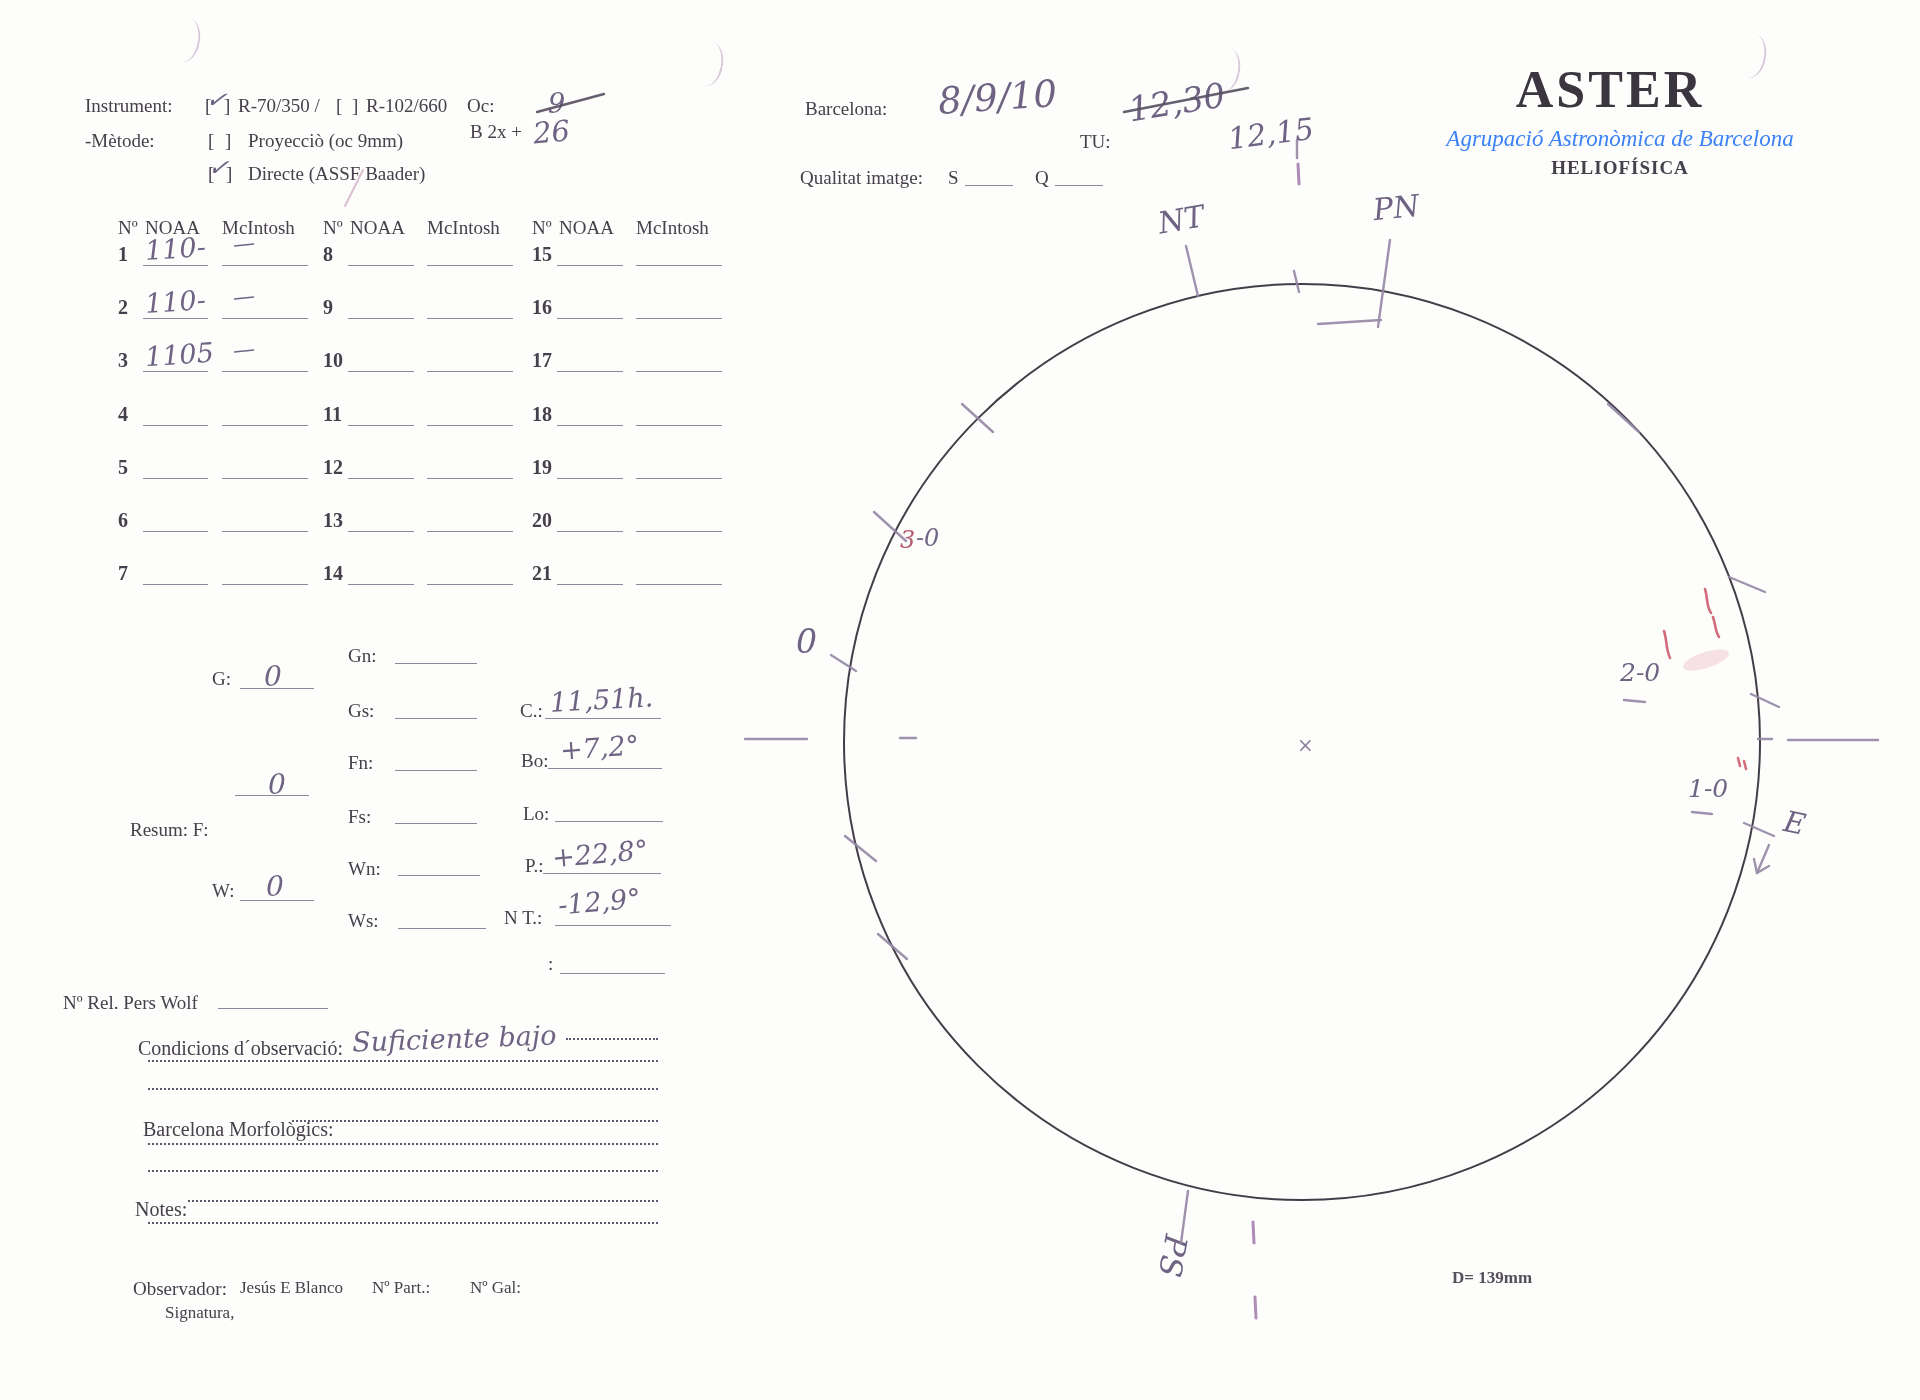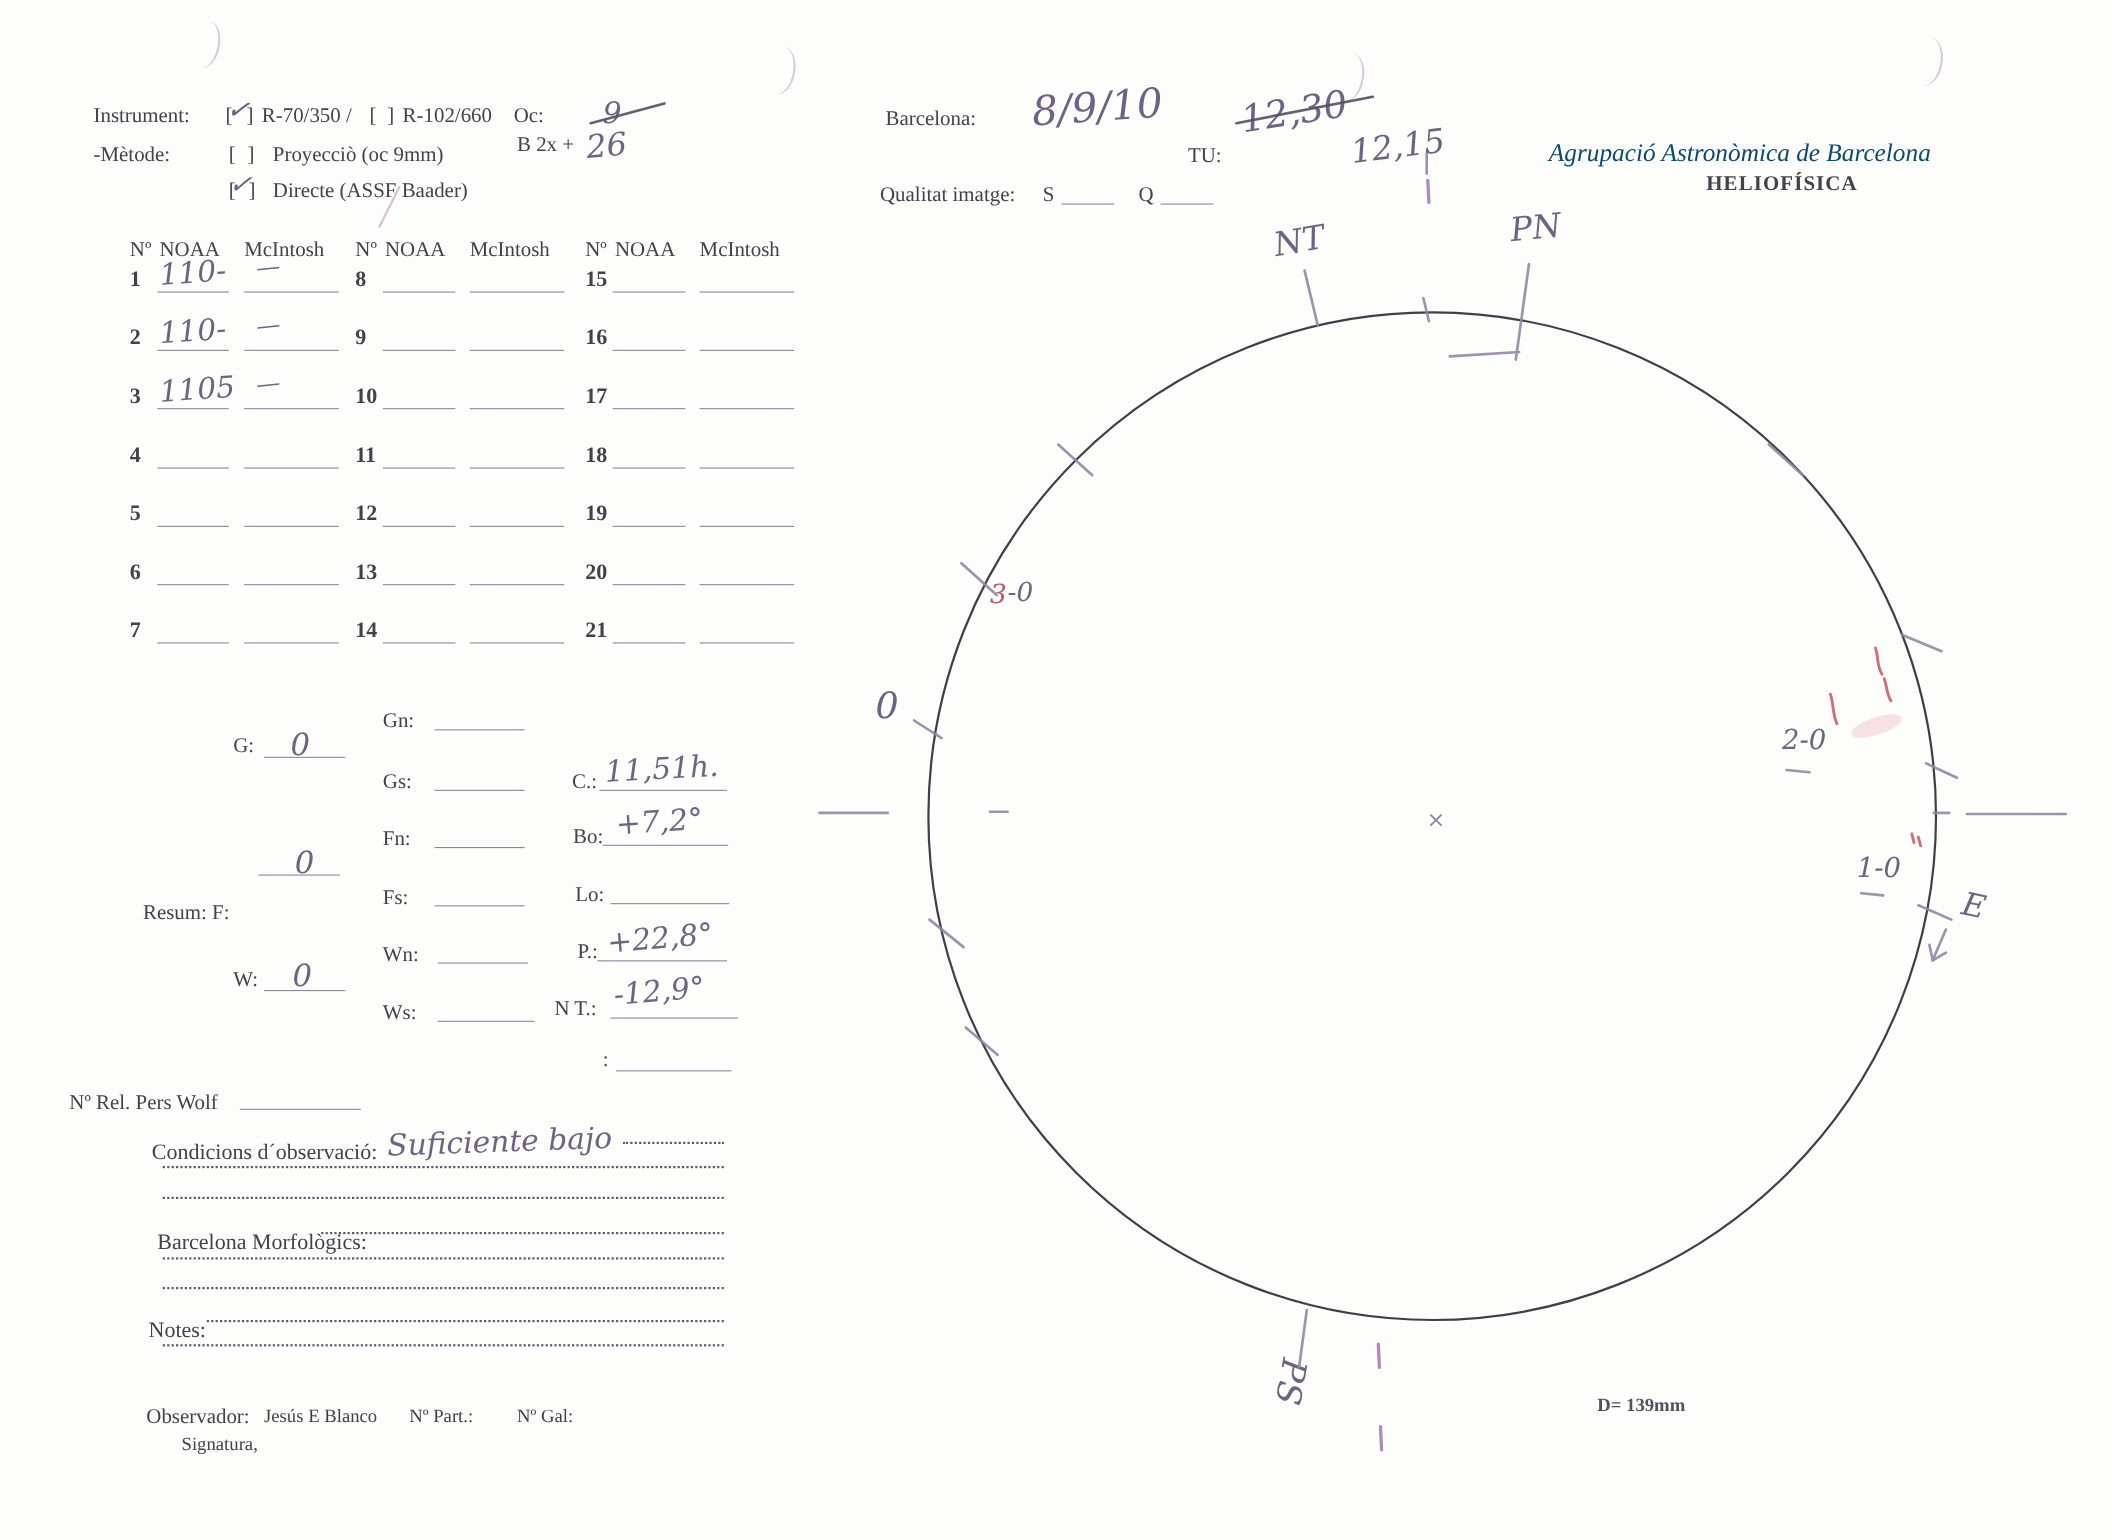--- a/index.html
+++ b/index.html
@@ -10,22 +10,22 @@
   .hw{position:absolute;font-family:"DejaVu Serif",serif;font-style:italic;color:#6f6383;white-space:nowrap;}
   .line{position:absolute;border-bottom:1.6px solid #90879e;}
   .dots{position:absolute;border-bottom:2.4px dotted #5f5870;}
   .curl{position:absolute;width:26px;height:44px;border:none;border-right:2px solid #cdbcd4;
         border-radius:50%;transform:rotate(10deg);opacity:.8;}
   .sun{position:absolute;left:843px;top:283px;width:914px;height:914px;border:2.5px solid #433d49;
        border-radius:50%;}
   svg.marks{position:absolute;left:0;top:0;pointer-events:none;}
   .aster-title{position:absolute;left:1500px;top:60px;width:220px;text-align:center;
        font-size:52px;font-weight:bold;letter-spacing:3px;color:#3b3540;}
-  .aster-sub{position:absolute;left:1408px;top:126px;width:424px;
-       font-style:italic;font-size:23px;color:#0c4a6e;}
+  .aster-sub{position:absolute;left:1408px;top:126px;width:424px;text-align:center;
+       font-style:italic;font-size:23px;color:#3b82f6;}
   .aster-helio{position:absolute;left:1408px;top:157px;width:424px;text-align:center;
        font-weight:bold;font-size:19px;letter-spacing:1px;color:#46404c;}
 </style>
 </head>
 <body>
 
 <div class="page">
 
   <div class="curl" style="left:172px;top:18px;"></div>
   <div class="curl" style="left:695px;top:42px;"></div>
@@ -60,20 +60,21 @@
   <div class="pr" style="left:1080px;top:98px;margin-top:33px;">TU:</div>
   <div class="hw" style="left:1128px;top:82px;font-size:34px;transform:rotate(-9deg);">12,30</div>
   <div class="hw" style="left:1228px;top:116px;font-size:30px;transform:rotate(-7deg);">12,15</div>
 
   <div class="pr" style="left:800px;top:167px;">Qualitat imatge:</div>
   <div class="pr" style="left:948px;top:167px;">S</div>
   <div class="line" style="left:965px;top:167px;width:48px;height:18px;"></div>
   <div class="pr" style="left:1035px;top:167px;">Q</div>
   <div class="line" style="left:1055px;top:167px;width:48px;height:18px;"></div>
 
+  <div class="aster-title">ASTER</div>
   <div class="aster-sub">Agrupació Astronòmica de Barcelona</div>
   <div class="aster-helio">HELIOFÍSICA</div>
 
   <div id="table-layer">
       <div class="pr" style="left:118px;top:217px;">Nº</div>
       <div class="pr" style="left:145px;top:217px;">NOAA</div>
       <div class="pr" style="left:222px;top:217px;">McIntosh</div>
       <div class="pr" style="left:323px;top:217px;">Nº</div>
       <div class="pr" style="left:350px;top:217px;">NOAA</div>
       <div class="pr" style="left:427px;top:217px;">McIntosh</div>

